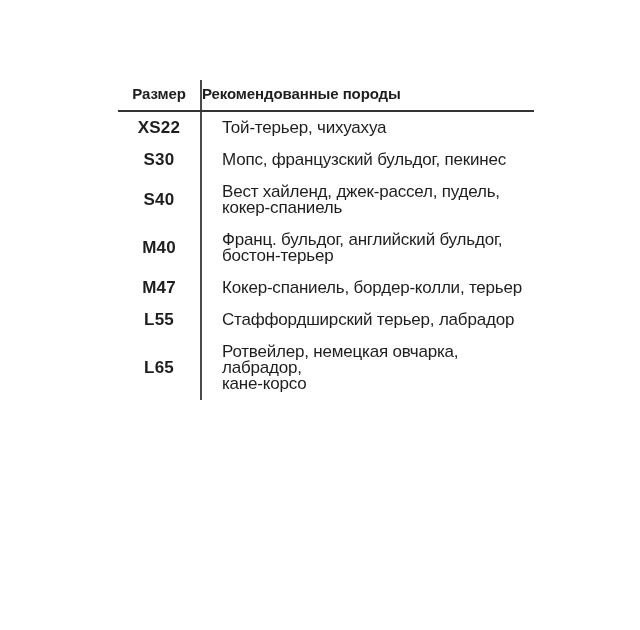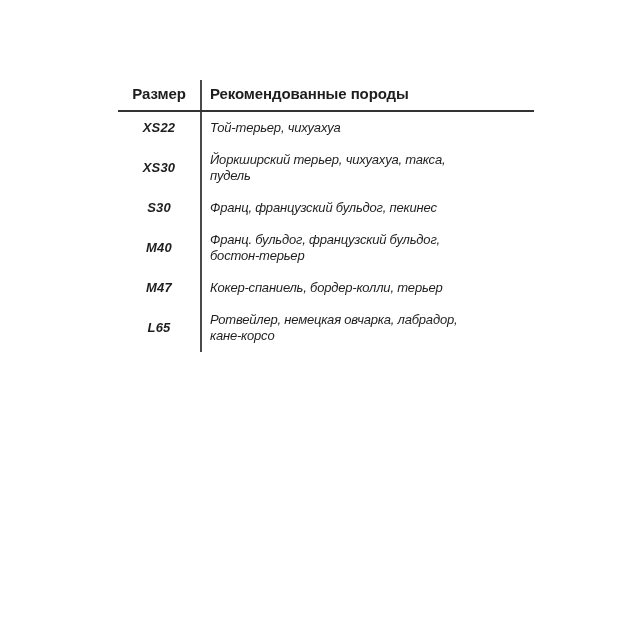--- a/index.html
+++ b/index.html
@@ -32,33 +32,32 @@
     vertical-align: middle;
   }
   thead th {
     font-size: 15px;
     line-height: 18px;
     padding: 5px 0 7px 0;
     font-weight: bold;
     border-bottom: 2px solid var(--header-rule, #333333);
     letter-spacing: -0.1px;
   }
-  thead th.col-breeds { padding-left: 8px; margin-left: 14px; }
+  thead th.col-breeds { padding-left: 0; margin-left: 14px; }
   tbody td {
-    font-size: 13px;
+    font-size: 17px;
     line-height: 16px;
     padding: 8px 0;
-    font-style: italic;
   }
   td.size-cell {
     font-weight: bold;
     letter-spacing: 0.2px;
   }
   td.breeds-cell {
-    padding-left: 8px;
+    padding-left: 20px;
     padding-right: 4px;
     font-weight: normal;
     color: var(--text, #262626);
     white-space: pre-line;
     letter-spacing: -0.2px;
   }
 </style>
 </head>
 <body>
 
@@ -70,46 +69,50 @@
         <th class="col-breeds">Рекомендованные породы</th>
       </tr>
     </thead>
     <tbody id="rows">
     <tr>
       <td class="col-size size-cell">XS22</td>
       <td class="col-breeds breeds-cell">Той-терьер, чихуахуа</td>
     </tr>
 
 
+
     <tr>
-      <td class="col-size size-cell">XS30</td>
-      <td class="col-breeds breeds-cell">Йоркширский терьер, чихуахуа, такса,
-пудель</td>
+      <td class="col-size size-cell">S30</td>
+      <td class="col-breeds breeds-cell">Мопс, французский бульдог, пекинес</td>
+    </tr>
+
+
+    <tr>
+      <td class="col-size size-cell">S40</td>
+      <td class="col-breeds breeds-cell">Вест хайленд, джек-рассел, пудель,
+кокер-спаниель</td>
     </tr>
 
     <tr>
-      <td class="col-size size-cell">S30</td>
-      <td class="col-breeds breeds-cell">Франц, французский бульдог, пекинес</td>
-    </tr>
-
-
-
-    <tr>
       <td class="col-size size-cell">M40</td>
-      <td class="col-breeds breeds-cell">Франц. бульдог, французский бульдог,
+      <td class="col-breeds breeds-cell">Франц. бульдог, английский бульдог,
 бостон-терьер</td>
     </tr>
 
 
     <tr>
       <td class="col-size size-cell">M47</td>
       <td class="col-breeds breeds-cell">Кокер-спаниель, бордер-колли, терьер</td>
     </tr>
 
 
+    <tr>
+      <td class="col-size size-cell">L55</td>
+      <td class="col-breeds breeds-cell">Стаффордширский терьер, лабрадор</td>
+    </tr>
 
     <tr>
       <td class="col-size size-cell">L65</td>
       <td class="col-breeds breeds-cell">Ротвейлер, немецкая овчарка, лабрадор,
 кане-корсо</td>
     </tr>
   </tbody>
   </table>
 
 </div>

